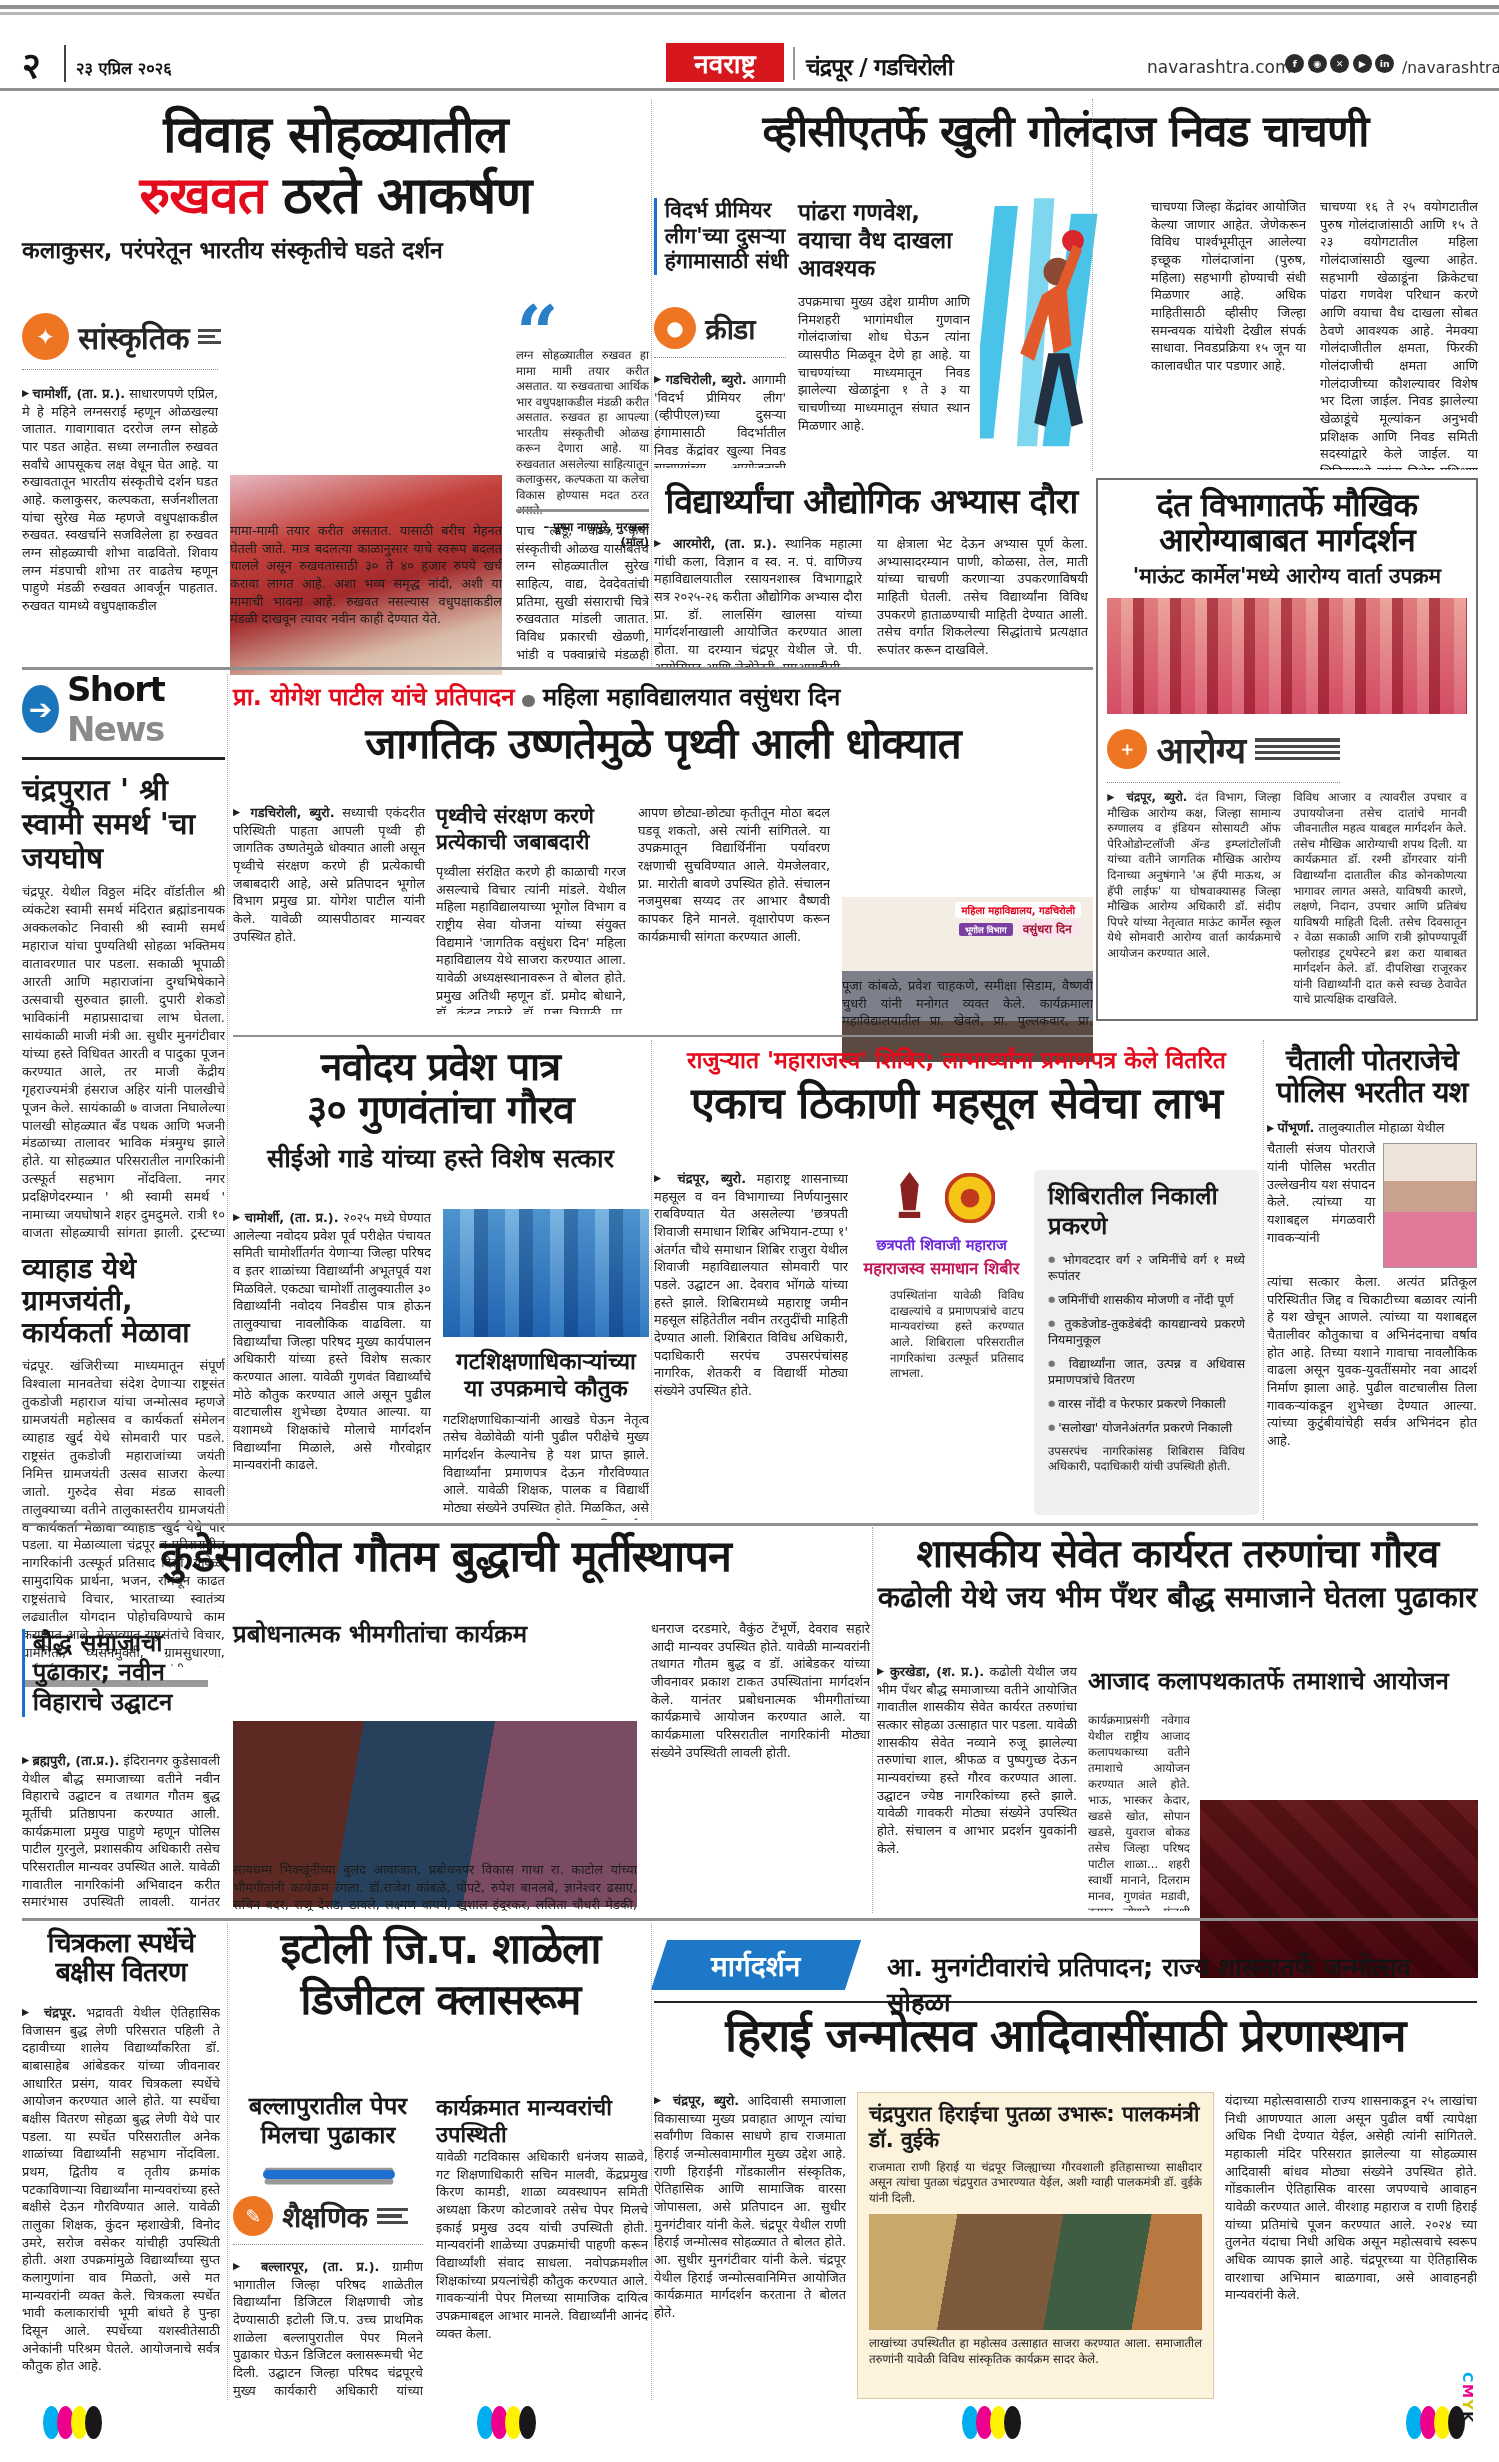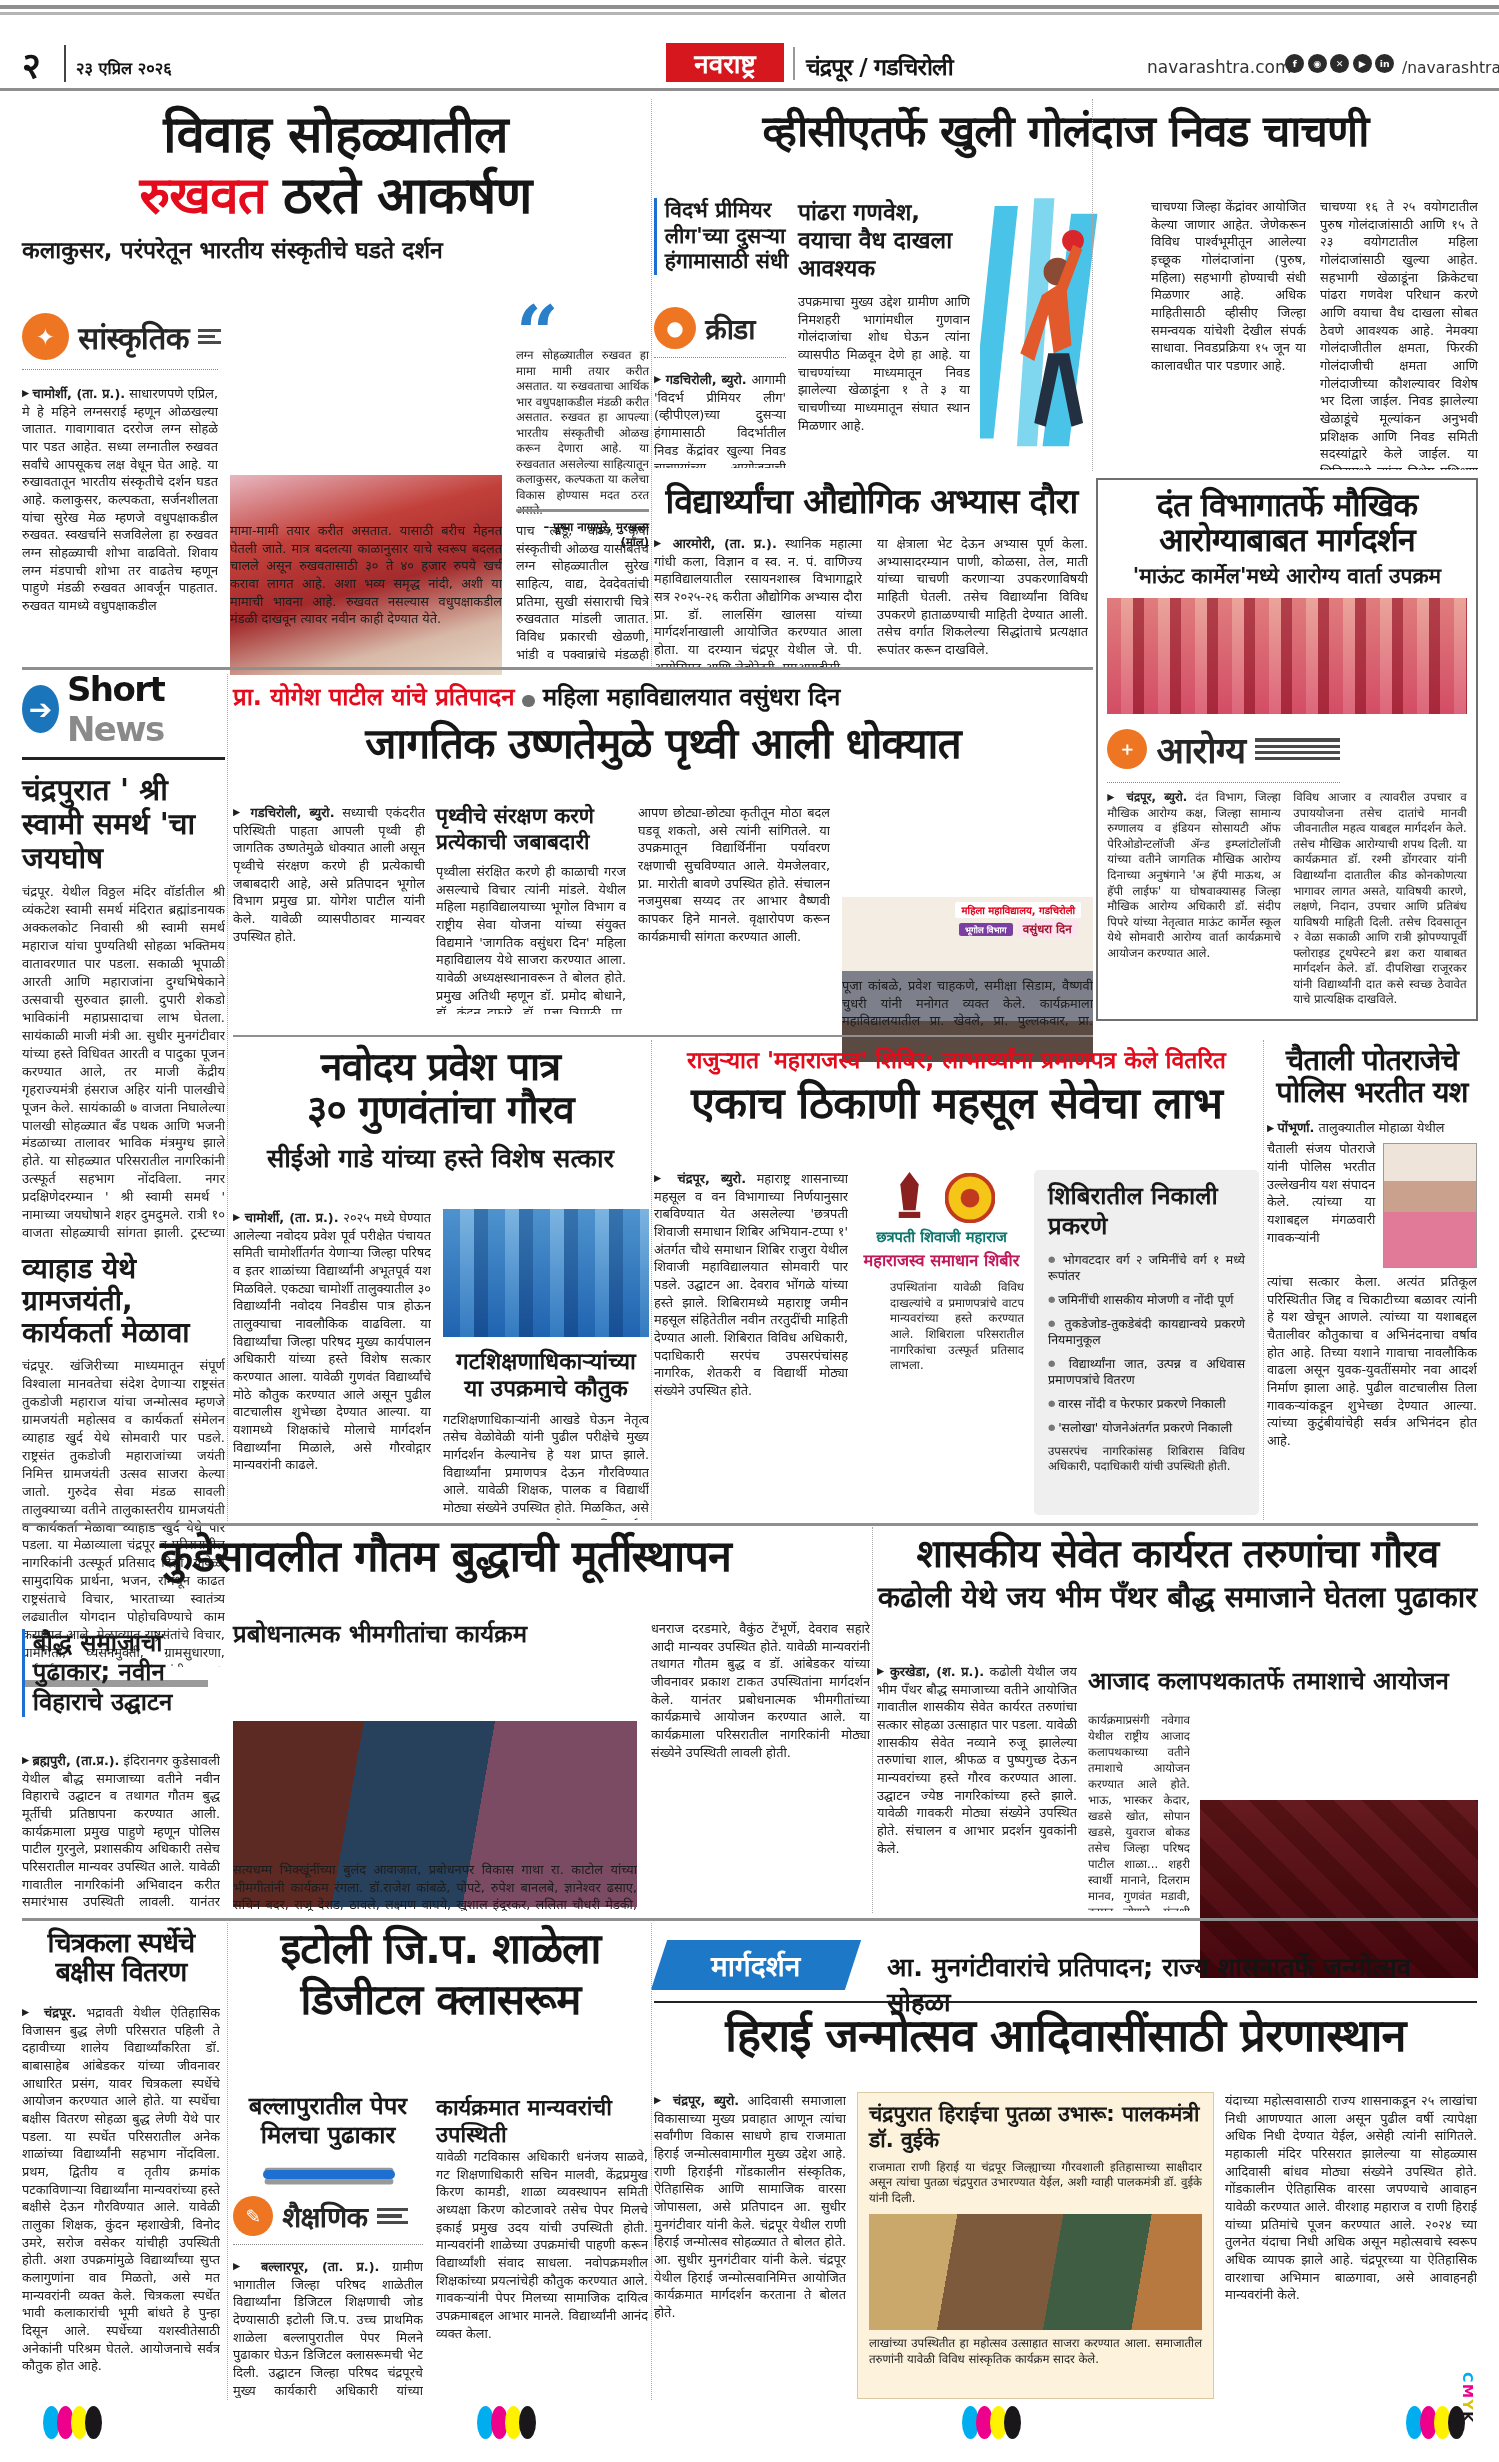--- a/index.html
+++ b/index.html
@@ -214,21 +214,21 @@
       <div style="display:flex;justify-content:center;gap:14px;align-items:center;">
         <svg width="43" height="56" viewBox="0 0 56 72">
             <path d="M28 2 L40 18 L36 52 L20 52 L16 18 Z" fill="#8a2121"></path>
             <rect x="14" y="54" width="28" height="8" fill="#8a2121"></rect>
           </svg>
         <svg width="50" height="50" viewBox="0 0 64 64">
             <circle cx="32" cy="32" r="30" fill="#f5c518" stroke="#c23a1e" stroke-width="5"></circle>
             <circle cx="32" cy="32" r="12" fill="#c23a1e"></circle>
           </svg>
       </div>
-      <div style="font-size:14.7px;font-weight:bold;color:#0f766e;margin-top:0;">छत्रपती शिवाजी महाराज</div>
+      <div style="font-size:14.7px;font-weight:bold;color:#6d28d9;margin-top:8px;">छत्रपती शिवाजी महाराज</div>
       <div style="font-size:16.3px;font-weight:bold;color:#c2185b;margin-top:3.1px;">महाराजस्व समाधान शिबीर</div>
       <div class="small-txt" style="margin-top:9.3px;text-align:justify;height:178px;overflow:hidden;margin-left:31px;">उपस्थितांना यावेळी विविध दाखल्यांचे व प्रमाणपत्रांचे वाटप मान्यवरांच्या हस्ते करण्यात आले. शिबिराला परिसरातील नागरिकांचा उत्स्फूर्त प्रतिसाद लाभला.</div>
     </div>
     <div class="abs box-gray" style="left:380px;top:130px;width:225px;height:345px;padding:12.4px 14px;box-sizing:border-box;">
       <div class="subhead" style="font-size:24px;">शिबिरातील निकाली प्रकरणे</div>
       <div style="margin-top:11px;">
         <div class="bullet">भोगवटदार वर्ग २ जमिनींचे वर्ग १ मध्ये रूपांतर</div>
         <div class="bullet">जमिनींची शासकीय मोजणी व नोंदी पूर्ण</div>
         <div class="bullet">तुकडेजोड-तुकडेबंदी कायद्यान्वये प्रकरणे नियमानुकूल</div>
         <div class="bullet">विद्यार्थ्यांना जात, उत्पन्न व अधिवास प्रमाणपत्रांचे वितरण</div>

